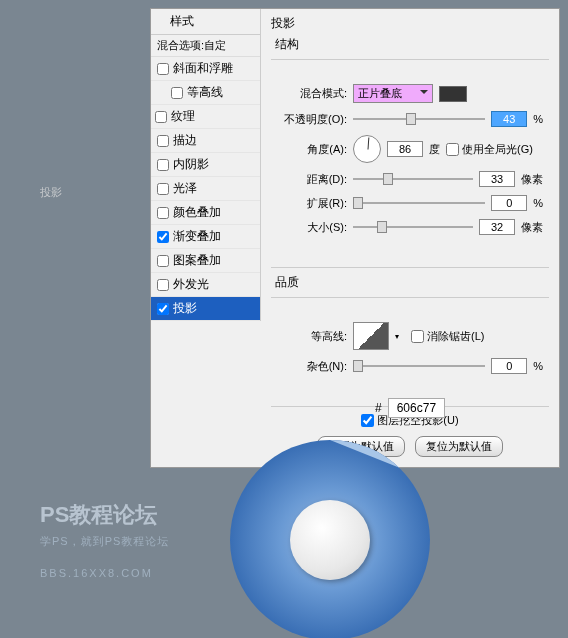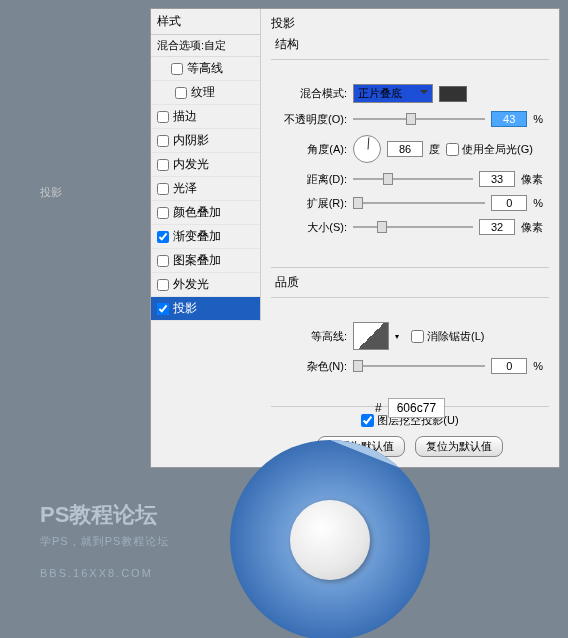--- a/index.html
+++ b/index.html
@@ -1,31 +1,31 @@
 <!DOCTYPE html>
 <html><head>
 <meta charset="utf-8">
 <style>
 * { box-sizing: border-box; margin: 0; padding: 0; }
 body { font-family: "Microsoft YaHei", sans-serif; font-size: 12px; background: #7a8691; width: 568px; height: 638px; position: relative; overflow: hidden; }
 .outside-label { position: absolute; top: 185px; left: 40px; color: #c6c9cc; font-size: 11px; }
 .dialog { position: absolute; top: 8px; left: 150px; width: 410px; background: #f0f0f0; border: 1px solid #999; }
 .sidebar { float: left; width: 110px; background: #f0f0f0; border-right: 1px solid #ccc; }
-.sidebar-header { padding: 4px 6px; border-bottom: 1px solid #ccc; font-size: 12px; }
+.sidebar-header { padding: 4px 19px; border-bottom: 1px solid #ccc; font-size: 12px; }
 .sidebar-sub { padding: 3px 6px; font-size: 11px; border-bottom: 1px solid #ddd; }
 .style-item { padding: 3px 6px; border-bottom: 1px solid #e5e5e5; display: flex; align-items: center; gap: 4px; }
 .style-item.selected { background: #1d5fbf; color: #fff; }
 .style-item input[type=checkbox] { width: 12px; height: 12px; }
 .panel { margin-left: 110px; padding: 6px 10px 10px 10px; }
 .panel-title { font-size: 12px; margin-bottom: 4px; }
 .group-label { font-size: 12px; margin: 4px 0 6px 4px; }
 .group-box { border: 1px solid #ccc; border-left: none; border-right: none; padding: 24px 6px; margin-bottom: 6px; }
 .row { display: flex; align-items: center; margin-bottom: 8px; gap: 6px; font-size: 11px; }
 .row-label { width: 70px; text-align: right; }
-.select-box { border: 1px solid #888; background: #1d4ed8; padding: 1px 16px 1px 4px; position: relative; font-size: 11px; min-width: 80px; }
+.select-box { border: 1px solid #888; background: #f0abfc; padding: 1px 16px 1px 4px; position: relative; font-size: 11px; min-width: 80px; }
 .select-box::after { content: ""; position: absolute; right: 4px; top: 5px; border: 4px solid transparent; border-top-color: #333; }
 .color-swatch { width: 28px; height: 16px; background: #333; border: 1px solid #666; }
 .slider { flex: 1; height: 16px; position: relative; }
 .slider-track { position: absolute; top: 7px; left: 0; right: 0; height: 2px; background: #aaa; }
 .slider-thumb { position: absolute; top: 2px; width: 10px; height: 12px; background: #ddd; border: 1px solid #888; }
 .num-input { width: 36px; border: 1px solid #888; padding: 1px 2px; text-align: center; font-size: 11px; }
 .num-input.highlighted { background: #4da6ff; color: #fff; border-color: #2a7abf; }
 .unit { font-size: 11px; }
 .angle-dial { width: 28px; height: 28px; border: 1px solid #888; border-radius: 50%; background: #fff; position: relative; }
 .angle-dial::after { content: ""; position: absolute; width: 12px; height: 1px; background: #333; top: 13px; left: 14px; transform-origin: left; transform: rotate(-86deg); }
@@ -47,39 +47,39 @@
 </style>
 </head>
 <body>
 
 <div class="outside-label">投影</div>
 
 <div class="dialog">
   <div class="sidebar">
     <div class="sidebar-header">样式</div>
     <div class="sidebar-sub">混合选项:自定</div>
+    <div class="style-item">
+        <input type="checkbox" style="">
+        <span>斜面和浮雕</span>
+      </div>
     <div class="style-item" style="padding-left:20px">
         <input type="checkbox" style="">
         <span>等高线</span>
       </div>
-    <div class="style-item" style="padding-left:24px">
+    <div class="style-item" style="padding-left:4px">
         <input type="checkbox" style="">
         <span>纹理</span>
       </div>
     <div class="style-item">
         <input type="checkbox" style="">
         <span>描边</span>
       </div>
     <div class="style-item">
         <input type="checkbox" style="">
         <span>内阴影</span>
-      </div>
-    <div class="style-item">
-        <input type="checkbox" style="">
-        <span>内发光</span>
       </div>
     <div class="style-item">
         <input type="checkbox" style="">
         <span>光泽</span>
       </div>
     <div class="style-item">
         <input type="checkbox" style="">
         <span>颜色叠加</span>
       </div>
     <div class="style-item">

